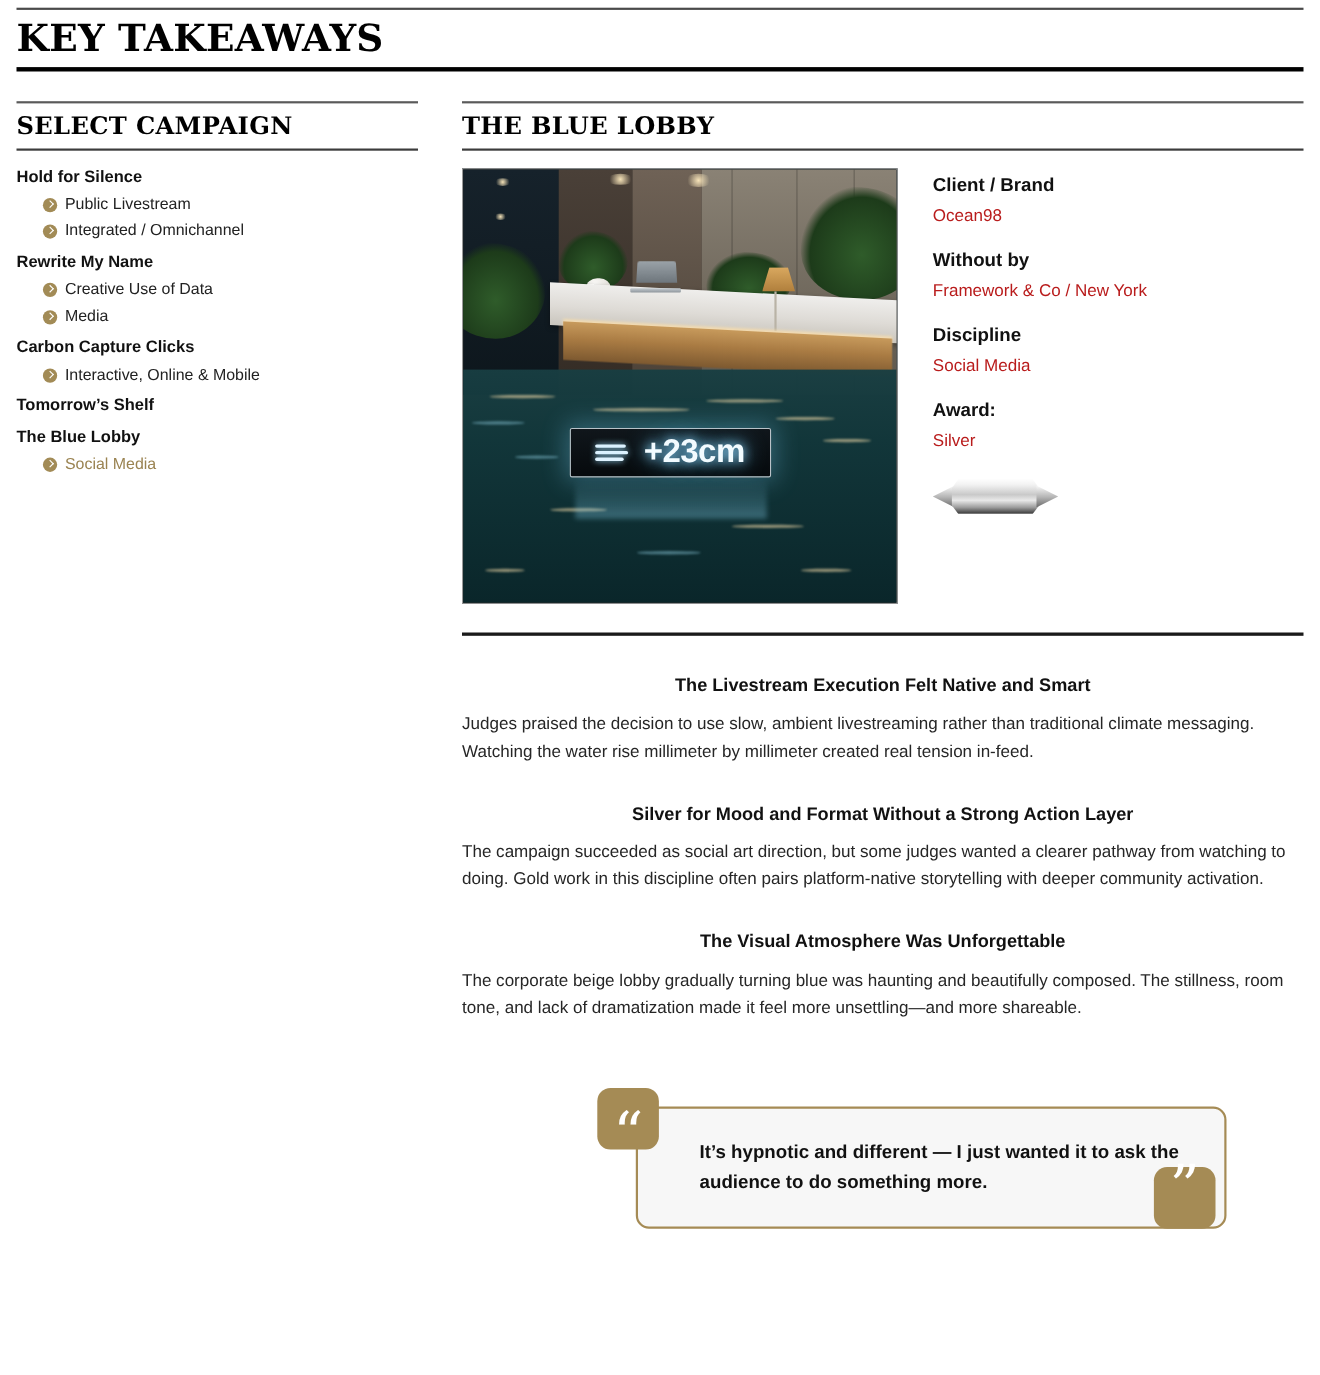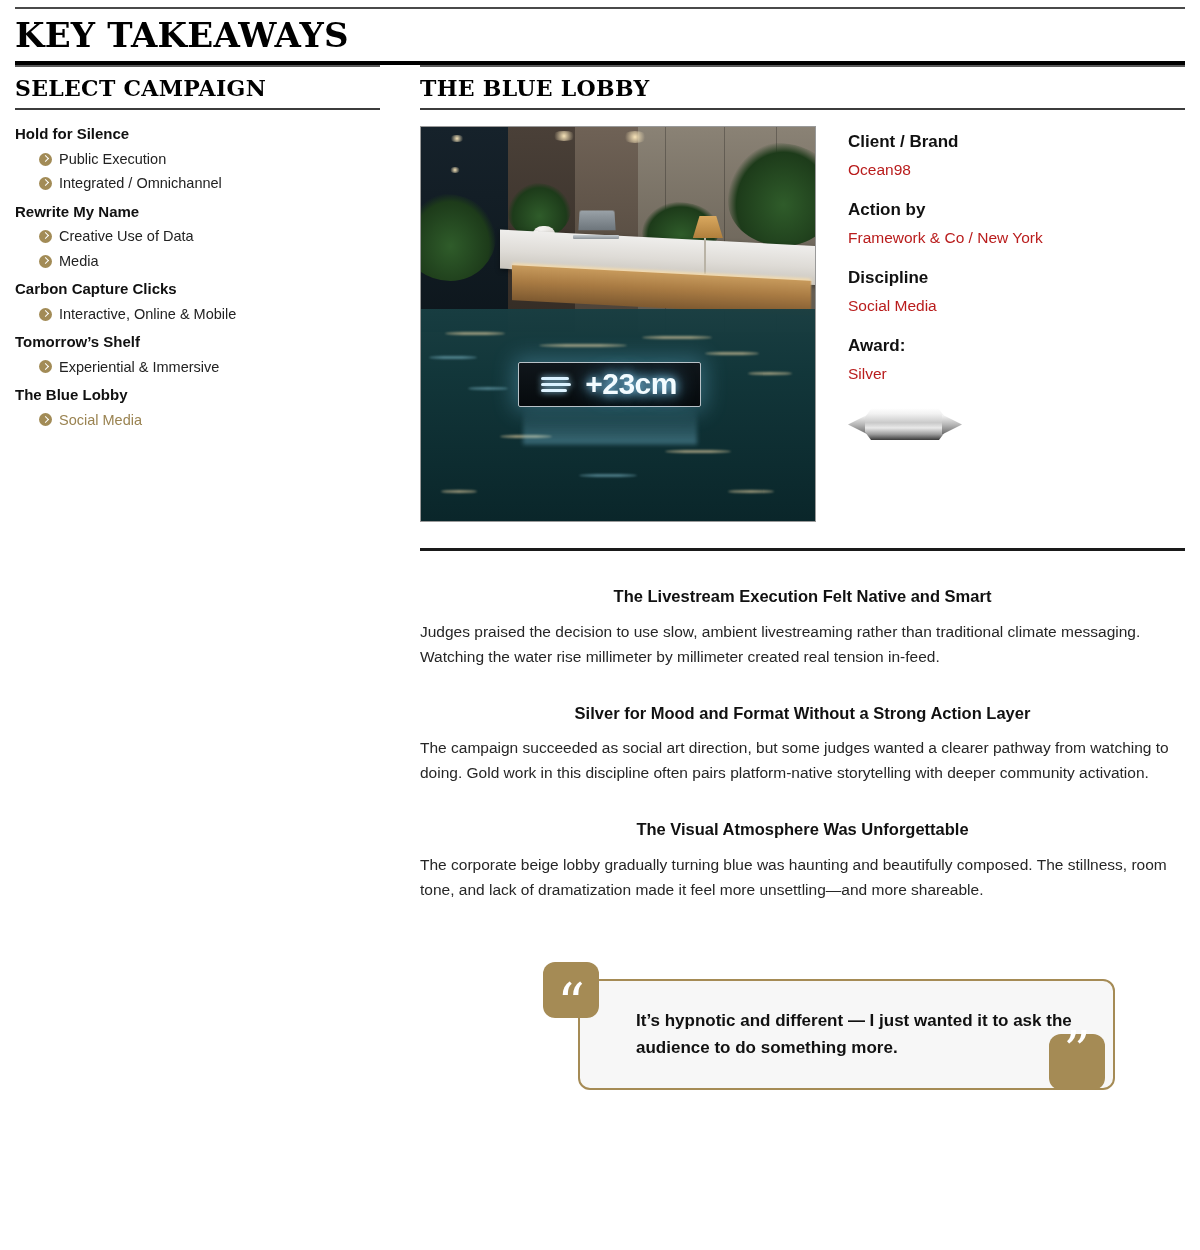--- a/index.html
+++ b/index.html
@@ -36,20 +36,21 @@
     color: #000;
   }
   .top-rule-thick {
     height: 4px;
     background: #000;
   }
 
   
   .cols {
     display: flex;
+    margin-top: 27px;
   }
   .col-left  { width: 365px; flex: 0 0 365px; }
   .col-gap   { width: 40px; flex: 0 0 40px; }
   .col-right { flex: 1 1 auto; }
 
   .sec-rule-top {
     height: 2px;
     background: #5a5a5a;
   }
   .sec-rule-bottom {
@@ -383,21 +384,21 @@
       <div class="sec-rule-top"></div>
       <div class="section-head">SELECT CAMPAIGN</div>
       <div class="sec-rule-bottom"></div>
 
       <div class="campaign-list">
 
         <div class="campaign-group">
           <div class="campaign-name">Hold for Silence</div>
           <div class="discipline-row">
             <span class="chev"></span>
-            <span class="discipline-label">Public Execution</span>
+            <span class="discipline-label">Public Livestream</span>
           </div>
           <div class="discipline-row">
             <span class="chev"></span>
             <span class="discipline-label">Integrated / Omnichannel</span>
           </div>
         </div>
 
         <div class="campaign-group">
           <div class="campaign-name">Rewrite My Name</div>
           <div class="discipline-row">
@@ -413,24 +414,20 @@
         <div class="campaign-group">
           <div class="campaign-name">Carbon Capture Clicks</div>
           <div class="discipline-row">
             <span class="chev"></span>
             <span class="discipline-label">Interactive, Online &amp; Mobile</span>
           </div>
         </div>
 
         <div class="campaign-group">
           <div class="campaign-name">Tomorrow’s Shelf</div>
-          <div class="discipline-row">
-            <span class="chev"></span>
-            <span class="discipline-label">Experiential &amp; Immersive</span>
-          </div>
         </div>
 
         <div class="campaign-group">
           <div class="campaign-name">The Blue Lobby</div>
           <div class="discipline-row active">
             <span class="chev"></span>
             <span class="discipline-label">Social Media</span>
           </div>
         </div>
 
@@ -498,21 +495,21 @@
               </span>
             <span class="sign-text">+23cm</span>
           </div>
           <div class="sign-reflect"></div>
         </div>
 
         <div class="meta">
           <div class="meta-label">Client / Brand</div>
           <div class="meta-value">Ocean98</div>
 
-          <div class="meta-label">Action by</div>
+          <div class="meta-label">Without by</div>
           <div class="meta-value">Framework &amp; Co / New York</div>
 
           <div class="meta-label">Discipline</div>
           <div class="meta-value">Social Media</div>
 
           <div class="meta-label">Award:</div>
           <div class="meta-value">Silver</div>
 
           <div class="award-medal">
             <span class="medal-tip left"></span>

